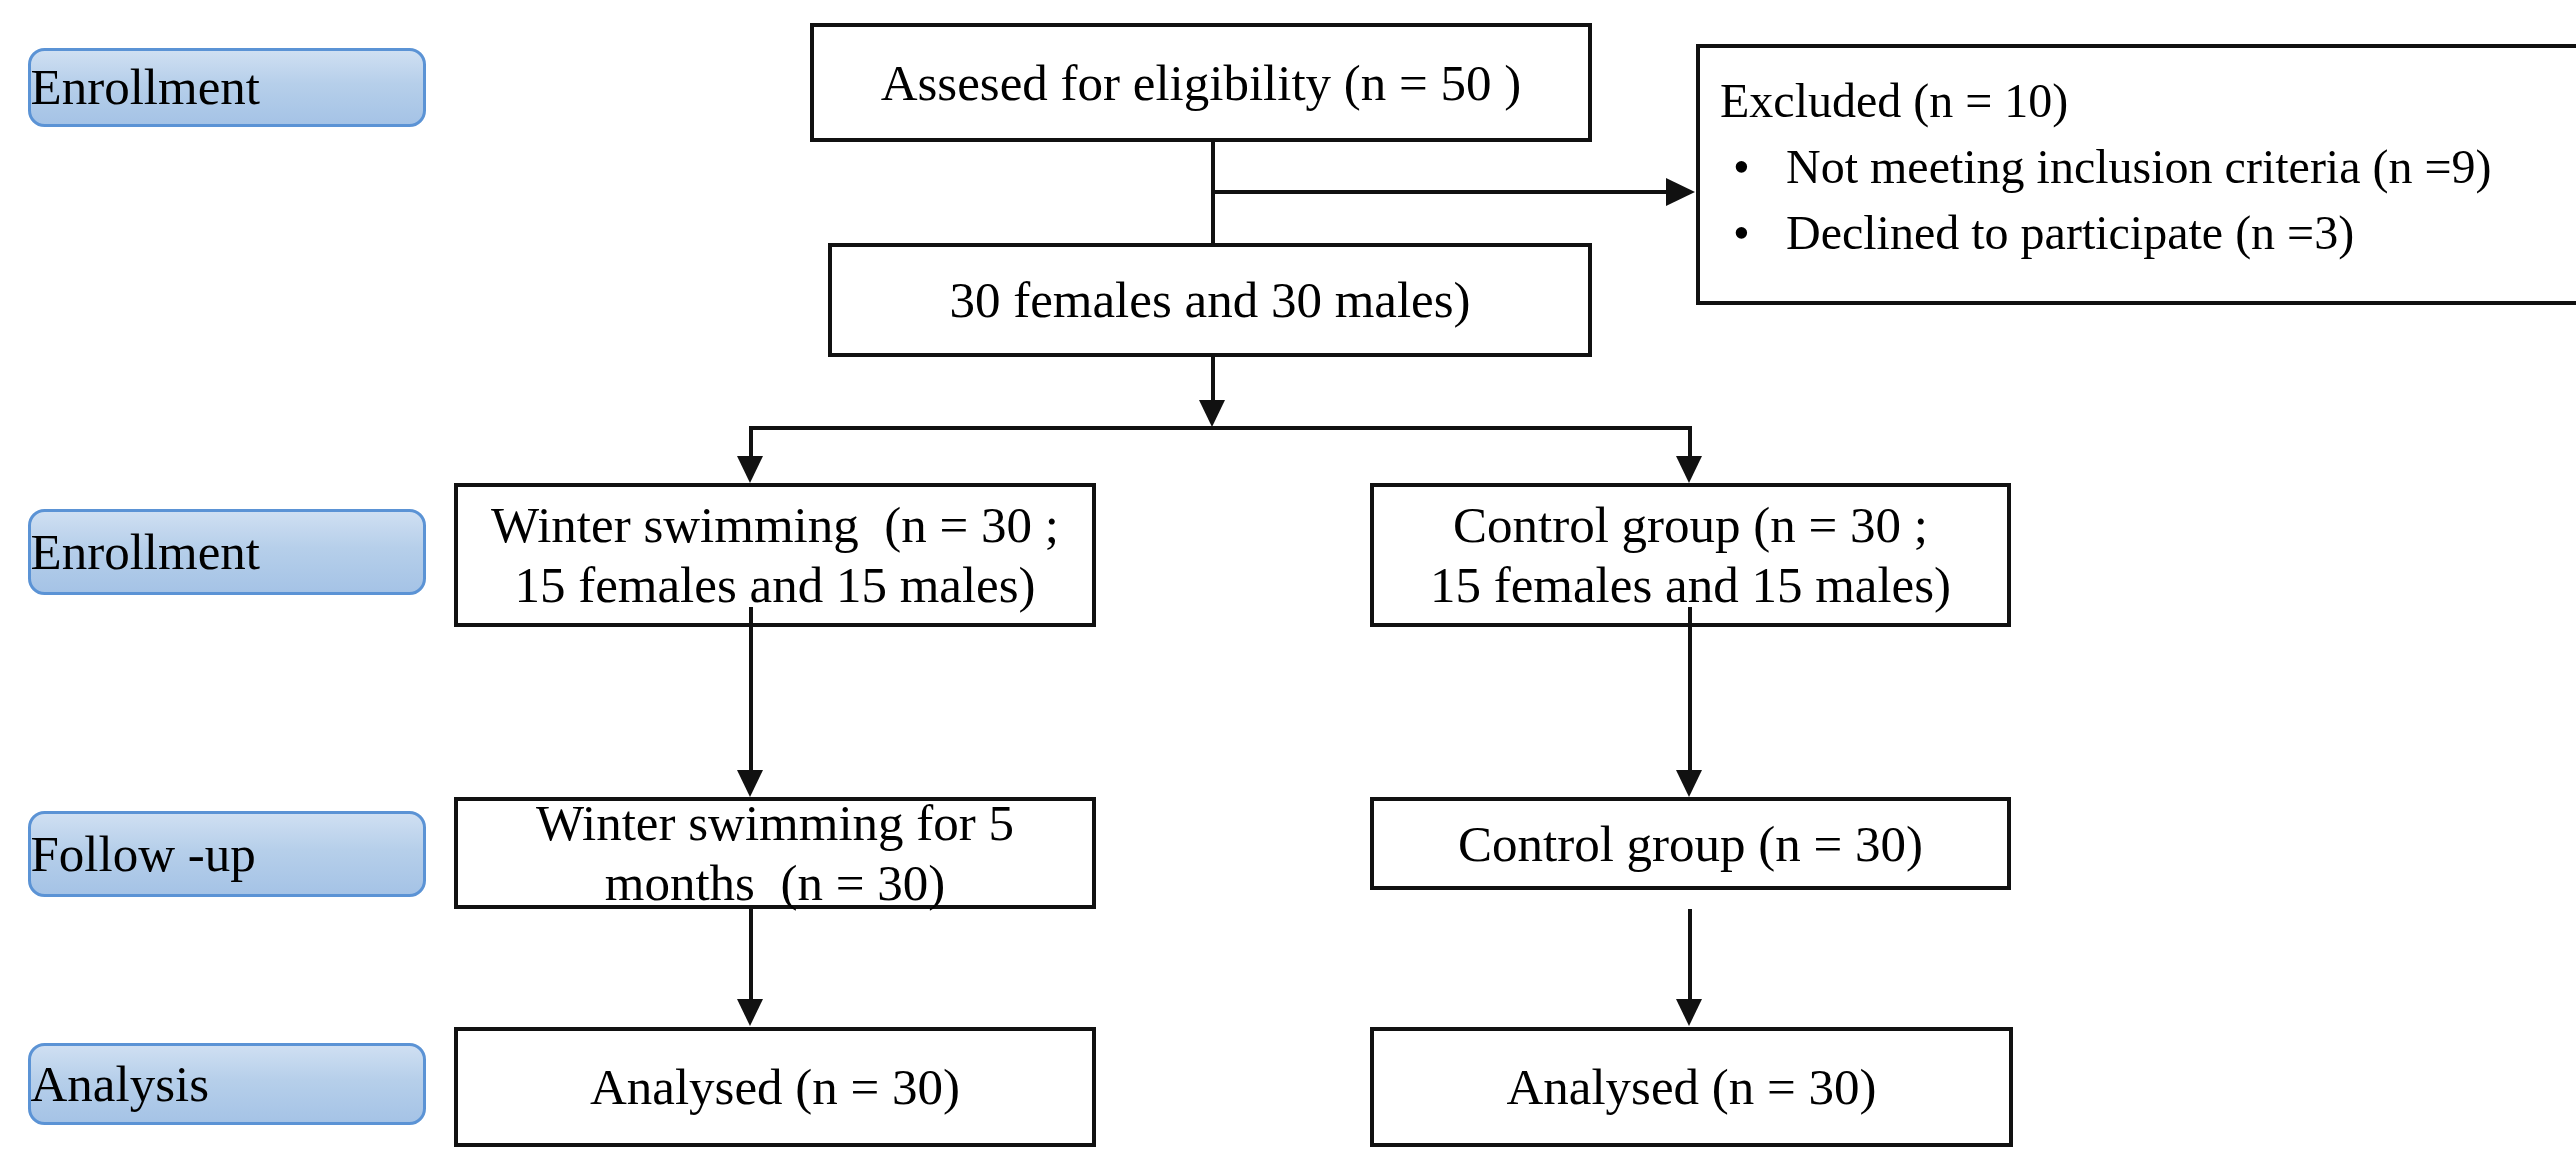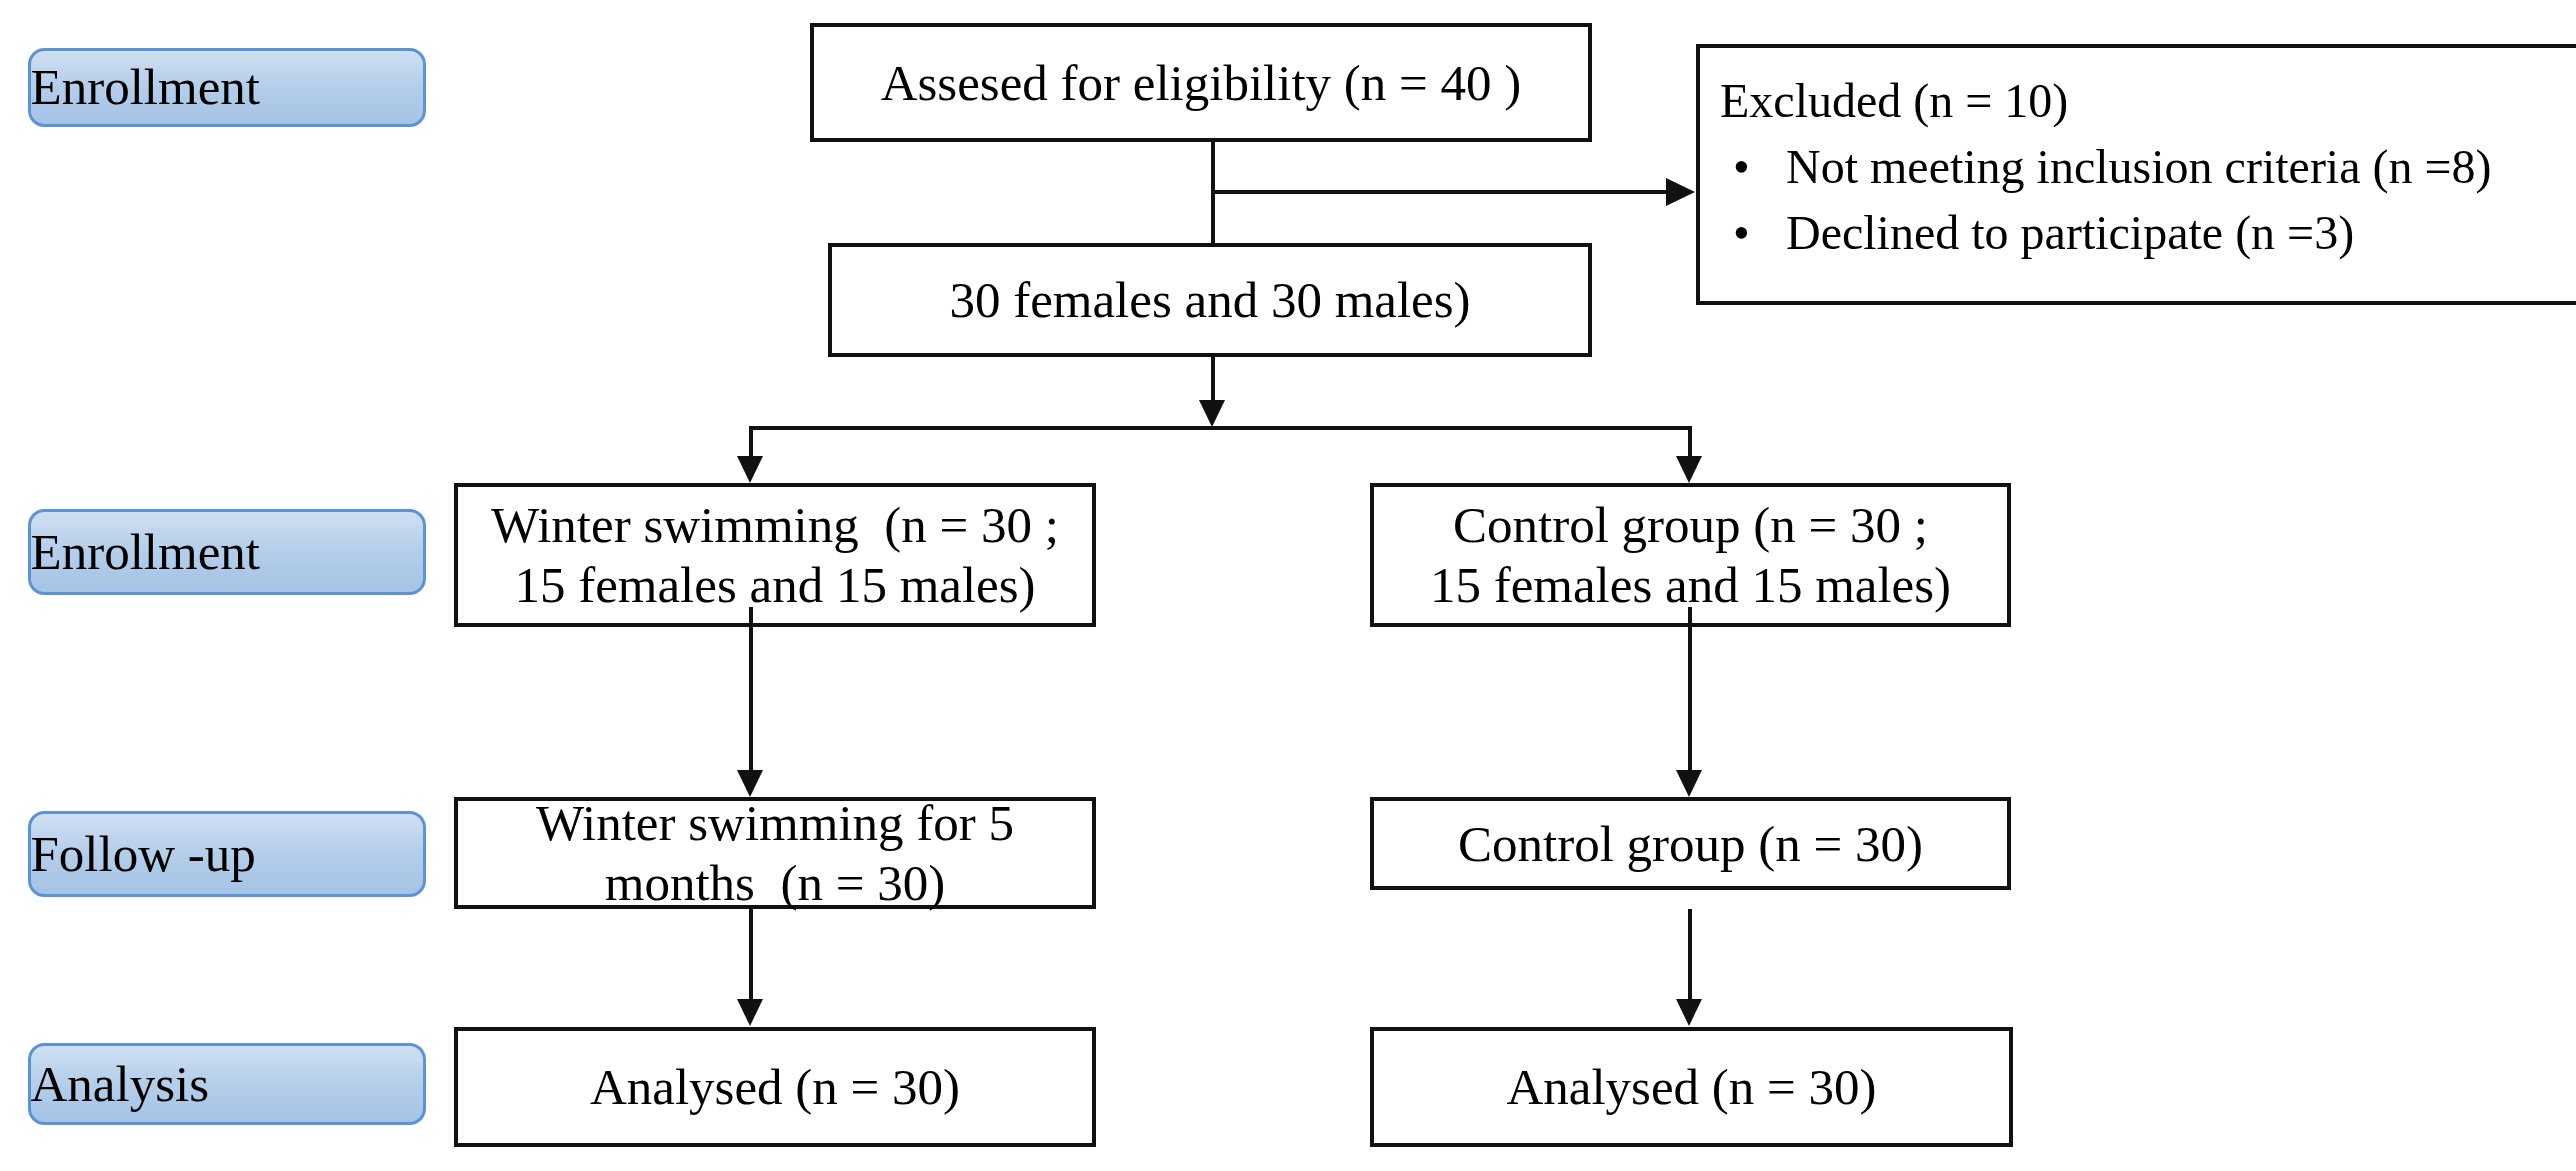--- a/index.html
+++ b/index.html
@@ -136,28 +136,28 @@
     <span>Enrollment</span>
   </div>
   <div class="stage-label" id="stage-followup">
     <span>Follow -up</span>
   </div>
   <div class="stage-label" id="stage-analysis">
     <span>Analysis</span>
   </div>
 
   <div class="flow-box" id="box-assessed">
-    <div class="box-line">Assesed for eligibility (n = 40 )</div>
+    <div class="box-line">Assesed for eligibility (n = 50 )</div>
   </div>
 
   <div class="flow-box" id="box-excluded">
     <div class="box-line">Excluded (n = 10)</div>
     <div class="bullet-row">
       <span class="bullet-glyph">•</span>
-      <span class="bullet-text">Not meeting inclusion criteria (n =8)</span>
+      <span class="bullet-text">Not meeting inclusion criteria (n =9)</span>
     </div>
     <div class="bullet-row">
       <span class="bullet-glyph">•</span>
       <span class="bullet-text">Declined to participate (n =3)</span>
     </div>
   </div>
 
   <div class="flow-box" id="box-randomized">
     <div class="box-line">30 females and 30 males)</div>
   </div>

